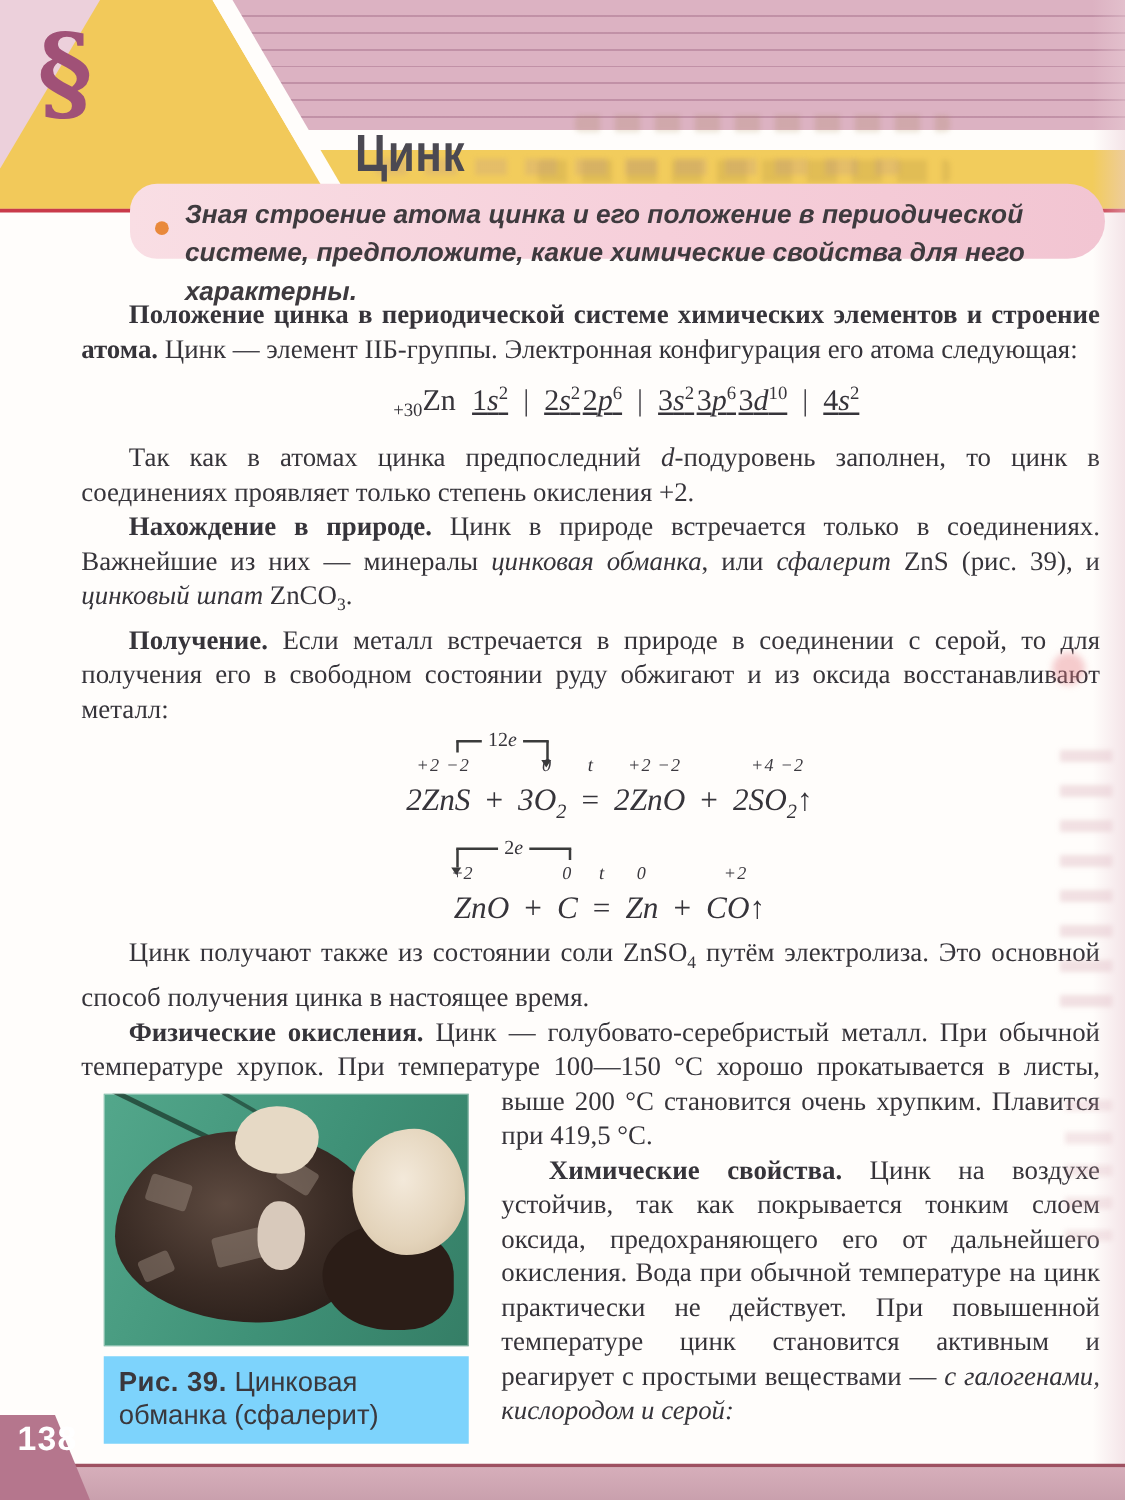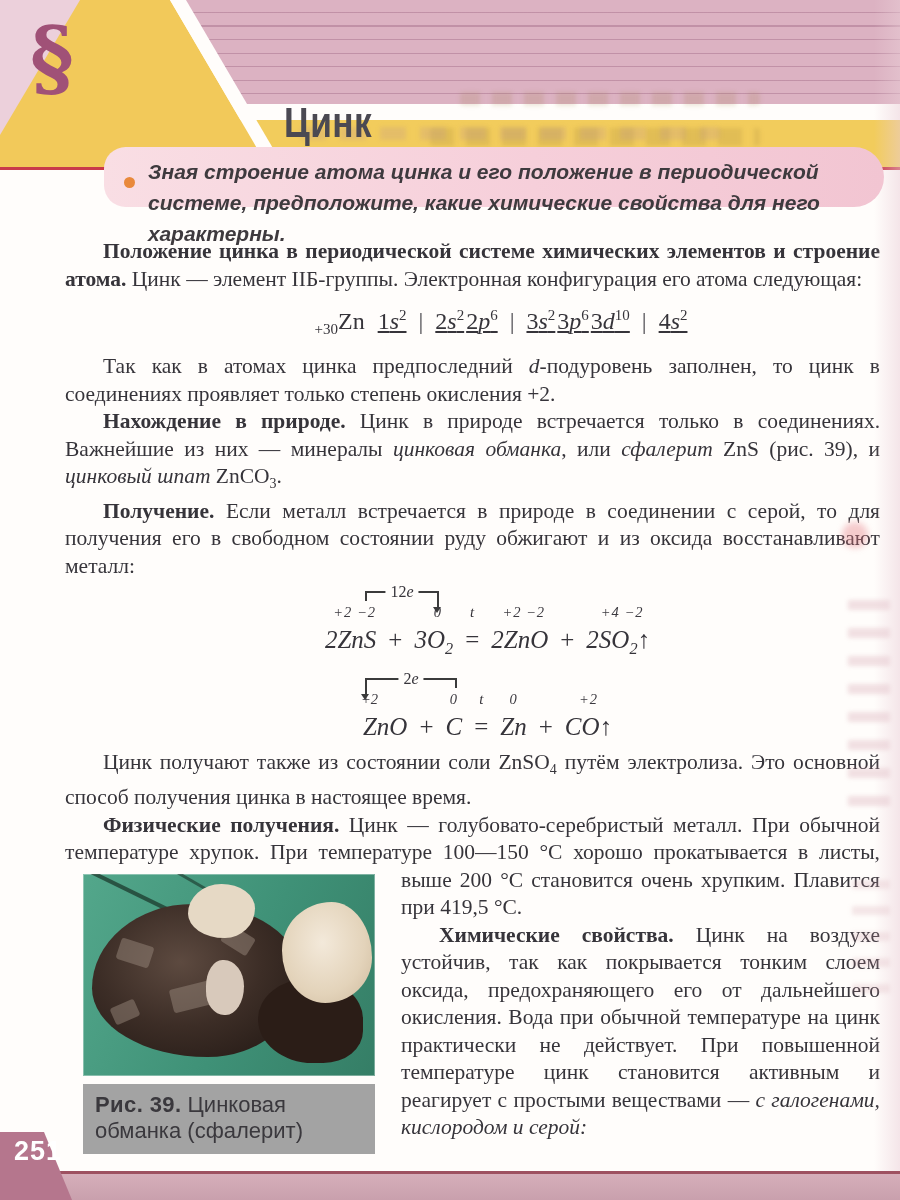--- a/index.html
+++ b/index.html
@@ -99,21 +99,21 @@
     border-radius:55% 45% 52% 48% / 48% 55% 45% 52%;}
   .cream-top{left:36%;top:5%;width:23%;height:27%;background:#e6d9c5;
     border-radius:50% 50% 45% 55% / 55% 45% 55% 45%;}
   .cream-mid{left:42%;top:43%;width:13%;height:27%;background:#d8c9bb;
     border-radius:45% 55% 50% 50% / 50% 50% 55% 45%;}
   .facet{background:#96857a;opacity:.5;border-radius:3px;}
   .f1{left:12%;top:34%;width:34px;height:22px;transform:rotate(18deg);}
   .f2{left:30%;top:55%;width:40px;height:24px;transform:rotate(-14deg);}
   .f3{left:48%;top:28%;width:30px;height:20px;transform:rotate(32deg);}
   .f4{left:10%;top:64%;width:26px;height:18px;transform:rotate(-24deg);}
-  .fig-caption{display:block;margin-top:8px;background:#a3a3a3;padding:8px 10px 10px 12px;
+  .fig-caption{display:block;margin-top:8px;background:#7dd3fc;padding:8px 10px 10px 12px;
     font:400 22px/26px "Liberation Sans",sans-serif;color:#3a383d;
     text-align:left;text-indent:0;}
   .fig-caption b{font-weight:700;letter-spacing:.4px;}
 
   
   .foot-line{position:absolute;left:0;right:0;top:1171px;height:3px;background:#9e5161;}
   .foot-band{position:absolute;left:0;right:0;top:1174px;bottom:0;
     background:linear-gradient(180deg,#d6aeba 0%,#c9a0ad 100%);}
   .pagenum-tab{position:absolute;left:0;top:1132px;width:72px;height:68px;background:#b5768d;
     clip-path:polygon(0 0,44px 0,72px 68px,0 68px);}
@@ -203,21 +203,21 @@
           <span class="stub l arrow"></span>
           <span class="stub r"></span>
           <span class="lbl"><span>2</span><i>e</i></span>
         </span><span class="term oxleft"><span class="ox">+2</span><span>ZnO</span></span><span class="op">+</span><span class="term"><span class="ox">0</span><span>C</span></span><span class="eqq"><span class="cond">t</span><span>=</span></span><span class="term"><span class="ox">0</span><span>Zn</span></span><span class="op">+</span><span class="term"><span class="ox">+2</span><span>CO</span><span>↑</span></span>
       </span>
     </div>
 
     <div class="para"><span>Цинк получают также из состоянии соли ZnSO</span><sub>4</sub><span> путём электролиза. Это основной способ получения цинка в настоящее время.</span>
     </div>
 
-    <div class="para"><span class="lead">Физические получения.</span>
+    <div class="para"><span class="lead">Физические окисления.</span>
       <span>Цинк — голубовато-серебристый металл. При обычной температуре хрупок. При температуре 100—150 °C хорошо </span><span class="figure">
           <span class="photo">
             <i class="streak1"></i>
             <i class="streak2"></i>
             <i class="rock-main"></i>
             <i class="rock-right"></i>
             <i class="facet f1"></i>
             <i class="facet f2"></i>
             <i class="facet f3"></i>
             <i class="facet f4"></i>
@@ -236,15 +236,15 @@
   </div>
 
   <div class="ghost g-dot"></div>
   <div class="ghost g-margin1"></div>
   <div class="ghost g-margin2"></div>
   <div class="edge-tint"></div>
 
   <div class="foot-line"></div>
   <div class="foot-band"></div>
   <div class="pagenum-tab"></div>
-  <div class="pagenum">251</div>
+  <div class="pagenum">138</div>
 
 </div>
 
 </body></html>

